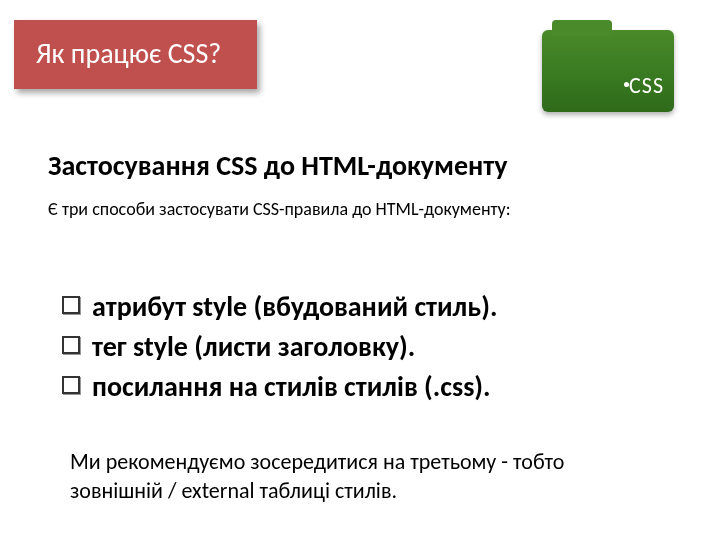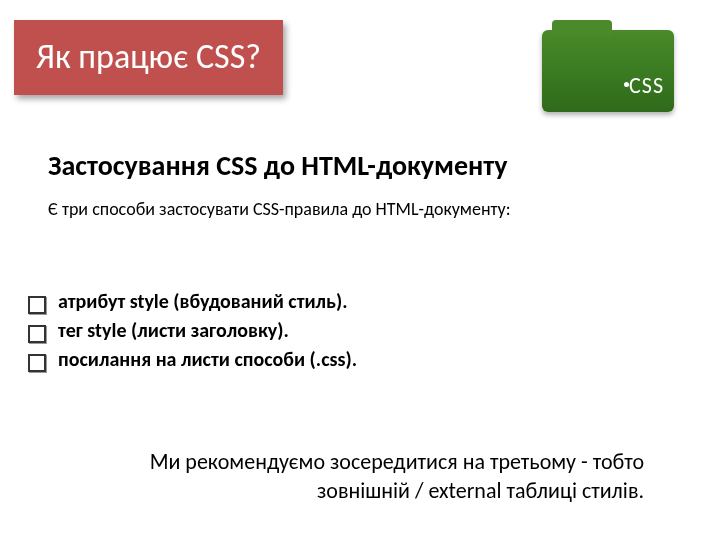--- a/index.html
+++ b/index.html
@@ -11,22 +11,22 @@
     color: #000;
     position: relative;
     overflow: hidden;
   }
   .title-box {
     position: absolute;
     left: 14px;
     top: 20px;
     background: #c0504d;
     color: #fff;
-    font-size: 34px;
-    padding: 16px 22px 18px 22px;
+    font-size: 28px;
+    padding: 16px 36px 18px 22px;
     font-weight: 400;
     box-shadow: 3px 4px 6px rgba(0,0,0,0.35);
   }
   .css-icon {
     position: absolute;
     right: 48px;
     top: 22px;
     width: 130px;
     height: 90px;
   }
@@ -81,43 +81,44 @@
     font-size: 18px;
     line-height: 1.25;
   }
   .list {
     position: absolute;
     left: 28px;
     top: 288px;
     width: 660px;
   }
   .list-item {
-    font-size: 20px;
+    font-size: 28px;
     font-weight: 700;
     line-height: 1.35;
     margin-bottom: 2px;
     display: flex;
     align-items: flex-start;
+    margin-left: 34px;
   }
   .bullet {
     display: inline-block;
     width: 18px;
     height: 18px;
     border: 2px solid #333;
     margin-right: 12px;
     margin-top: 8px;
     flex-shrink: 0;
     box-shadow: 1px 1px 0 rgba(0,0,0,0.4);
   }
   .footer {
     position: absolute;
     left: 0;
-    right: 6px;
+    right: 12px;
     top: 448px;
-    text-align: right;
+    text-align: left;
     font-size: 22px;
     line-height: 1.3;
     padding: 0 70px;
   }
 </style>
 </head>
 <body>
 
 <div class="title-box">Як працює CSS?</div>
 
@@ -135,17 +136,17 @@
   <div class="list-item">
     <span class="bullet"></span>
     <span>атрибут style (вбудований стиль).</span>
   </div>
   <div class="list-item">
     <span class="bullet"></span>
     <span> тег style (листи заголовку).</span>
   </div>
   <div class="list-item">
     <span class="bullet"></span>
-    <span>посилання на листи способи (.css).</span>
+    <span>посилання на стилів стилів (.css).</span>
   </div>
 </div>
 
 <div class="footer">Ми рекомендуємо зосередитися на третьому - тобто зовнішній / external таблиці стилів.</div>
 
 </body></html>

